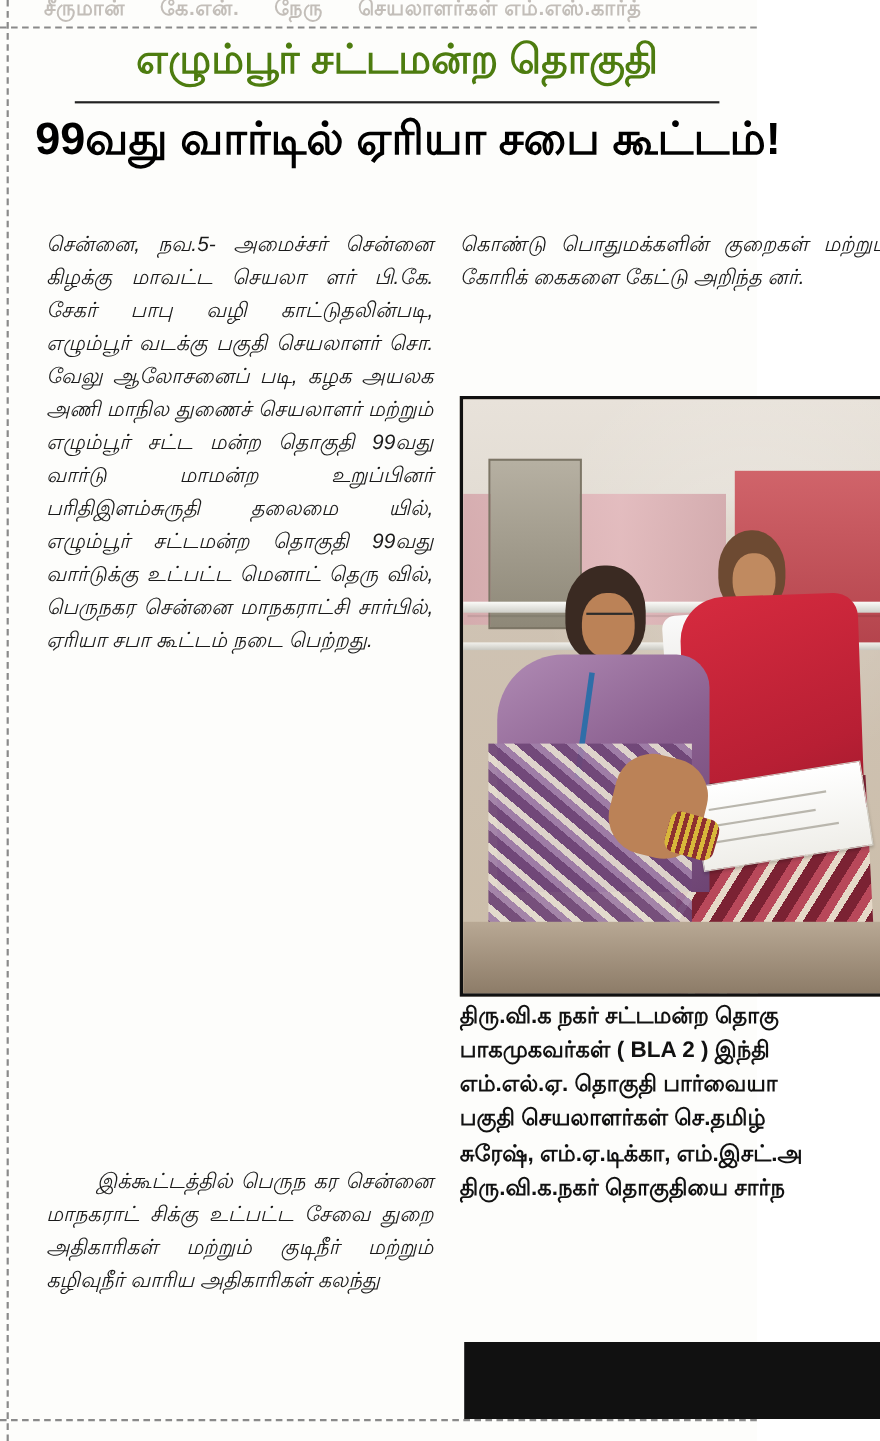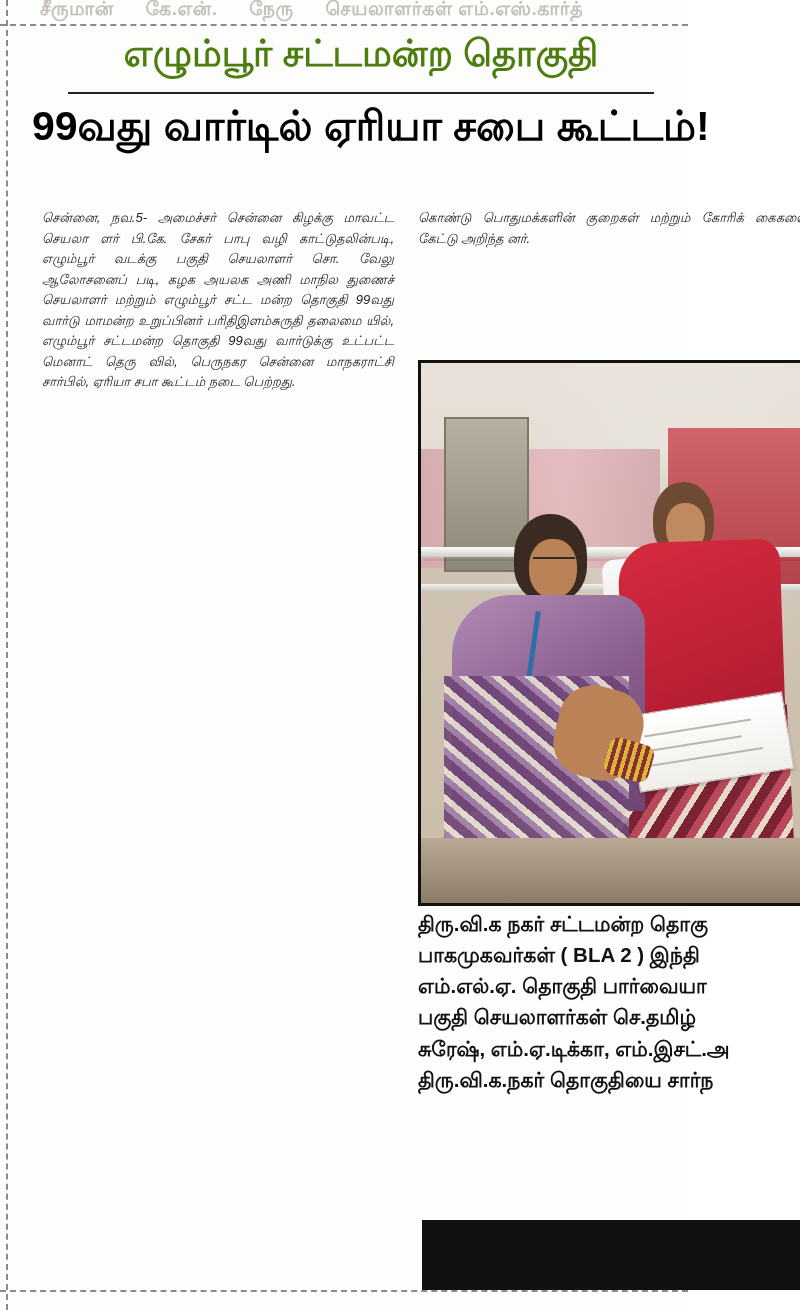--- a/index.html
+++ b/index.html
@@ -103,21 +103,21 @@
     font-size: 26px;
     font-weight: bold;
     color: #111;
     line-height: 1.2;
     white-space: nowrap;
   }
 
   
   .col {
     position: absolute;
-    font-size: 13px;
+    font-size: 19px;
     line-height: 1.58;
     color: #1a1a1a;
     text-align: justify;
     font-style: italic;
   }
   .col p { margin: 0; }
   .col p.indent { text-indent: 46px; }
 
   .col-left {
     top: 208px;
@@ -352,20 +352,23 @@
     </div>
 
     <div class="headline-1">எழும்பூர் சட்டமன்ற தொகுதி</div>
     <div class="rule"></div>
     <div class="headline-2">99வது வார்டில் ஏரியா சபை கூட்டம்!</div>
 
     <div class="col col-left">
       <p>சென்னை, நவ.5- அமைச்சர் சென்னை கிழக்கு மாவட்ட செயலா ளர் பி.கே. சேகர் பாபு வழி காட்டுதலின்படி, எழும்பூர் வடக்கு பகுதி செயலாளர் சொ. வேலு ஆலோசனைப் படி, கழக அயலக அணி மாநில துணைச் செயலாளர் மற்றும் எழும்பூர் சட்ட மன்ற தொகுதி 99வது வார்டு மாமன்ற உறுப்பினர் பரிதிஇளம்சுருதி தலைமை யில், எழும்பூர் சட்டமன்ற தொகுதி 99வது வார்டுக்கு உட்பட்ட மெனாட் தெரு வில், பெருநகர சென்னை மாநகராட்சி சார்பில், ஏரியா சபா கூட்டம் நடை பெற்றது.</p>
     </div>
 
+    <div class="col col-left-bottom">
+      <p class="indent">இக்கூட்டத்தில் பெருந கர சென்னை மாநகராட் சிக்கு உட்பட்ட சேவை துறை அதிகாரிகள் மற்றும் குடிநீர் மற்றும் கழிவுநீர் வாரிய அதிகாரிகள் கலந்து</p>
+    </div>
 
     <div class="col col-right-top">
       <p>கொண்டு பொதுமக்களின் குறைகள் மற்றும் கோரிக் கைகளை கேட்டு அறிந்த னர்.</p>
     </div>
 
     <div class="photo-frame">
       <div class="photo">
         <div class="wall-pink"></div>
         <div class="door"></div>
         <div class="banner-red"></div>

